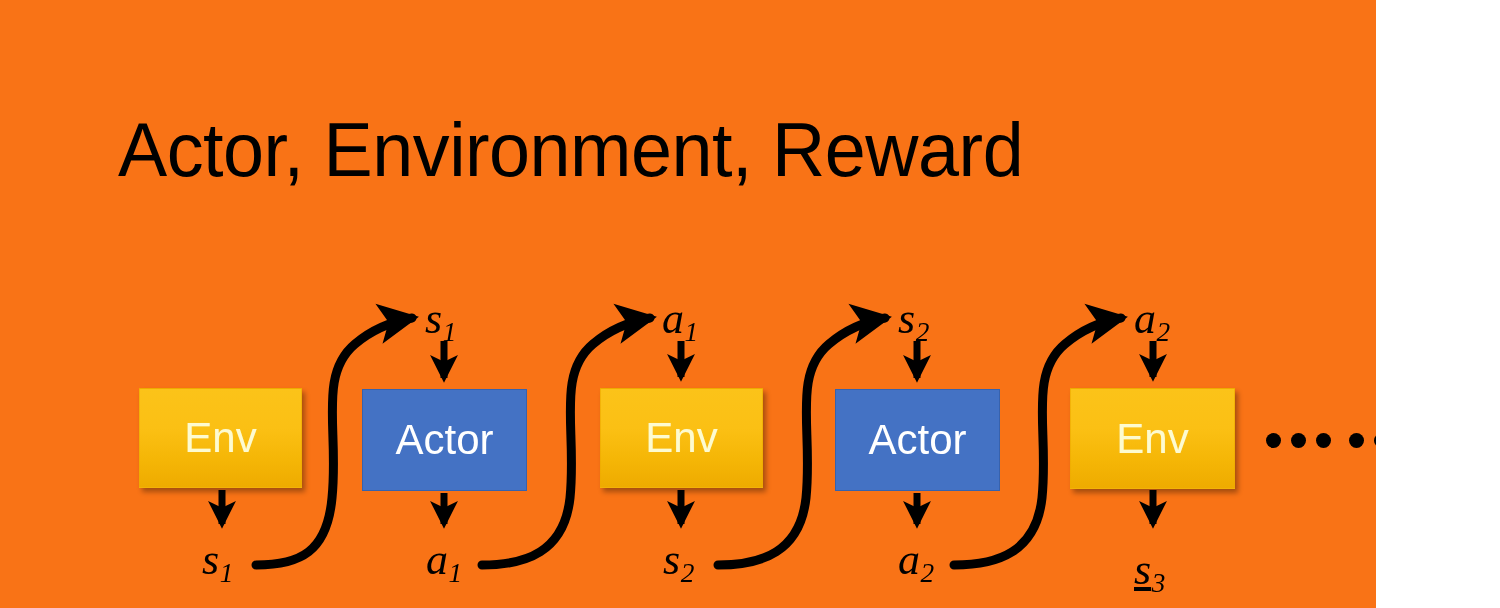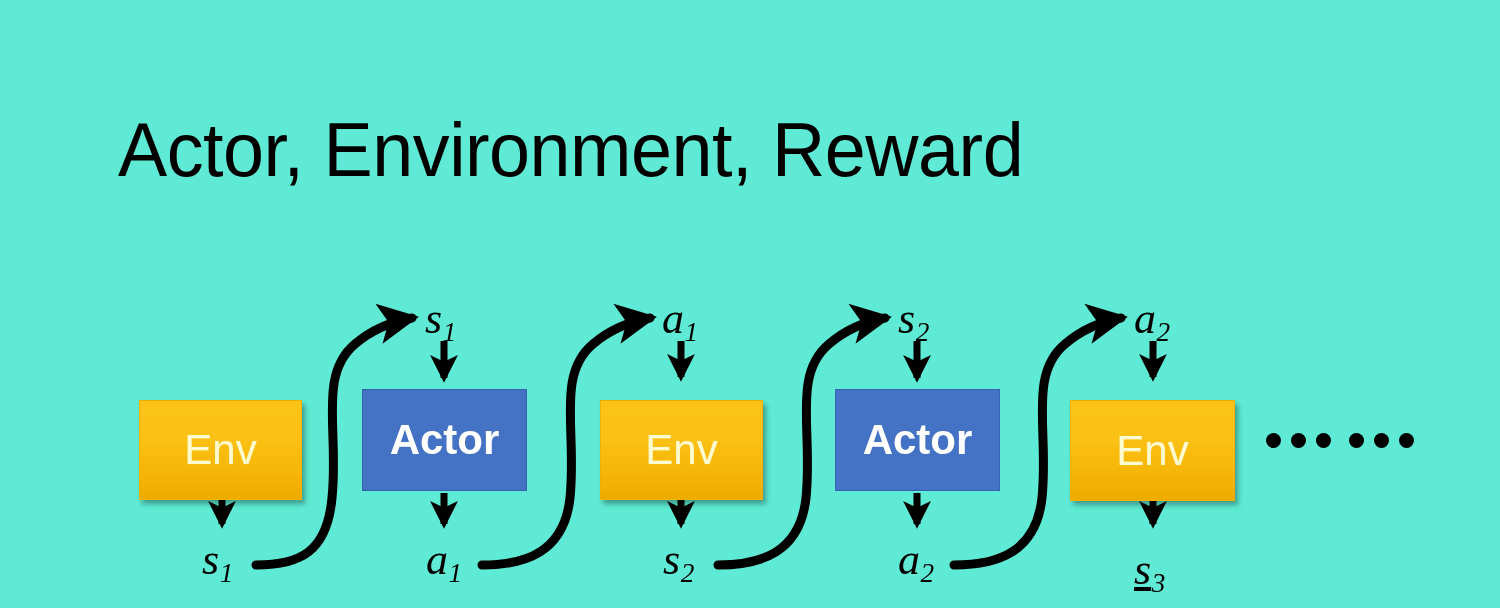--- a/index.html
+++ b/index.html
@@ -3,23 +3,23 @@
 <meta charset="utf-8">
 <title>Actor, Environment, Reward</title>
 <style>
   html, body {
     margin: 0;
     padding: 0;
     background: #ffffff;
   }
   #slide {
     position: relative;
-    width: 1500px;
+    width: 1376px;
     height: 608px;
-    background: #5eead4;
+    background: #f97316;
     overflow: hidden;
     font-family: "Liberation Sans", sans-serif;
   }
 
   
   #slide-title {
     position: absolute;
     left: 118px;
     top: 112px;
     font-family: "Liberation Sans", sans-serif;
@@ -55,28 +55,26 @@
     font-size: 42px;
     line-height: 1;
     user-select: none;
   }
   .node.env {
     background: linear-gradient(180deg, #fbc319 0%, #fbc014 40%, #f5b606 72%, #eeab00 100%);
     color: #fdfbd0;
     border: 1px solid rgba(238,171,0,0.65);
     box-shadow: 3px 4px 5px rgba(0,0,0,0.33);
     text-shadow: 0 0 1px rgba(255,255,255,0.25);
-    margin-top: 12px;
   }
   .node.actor {
     background: #4472c4;
     color: #ffffff;
     border: 1.5px solid #3762ad;
     box-shadow: none;
-    font-weight: bold;
   }
 
   
   .mlabel {
     position: absolute;
     font-family: "Liberation Serif", "DejaVu Serif", serif;
     font-style: italic;
     font-size: 44px;
     color: #000000;
     white-space: nowrap;

